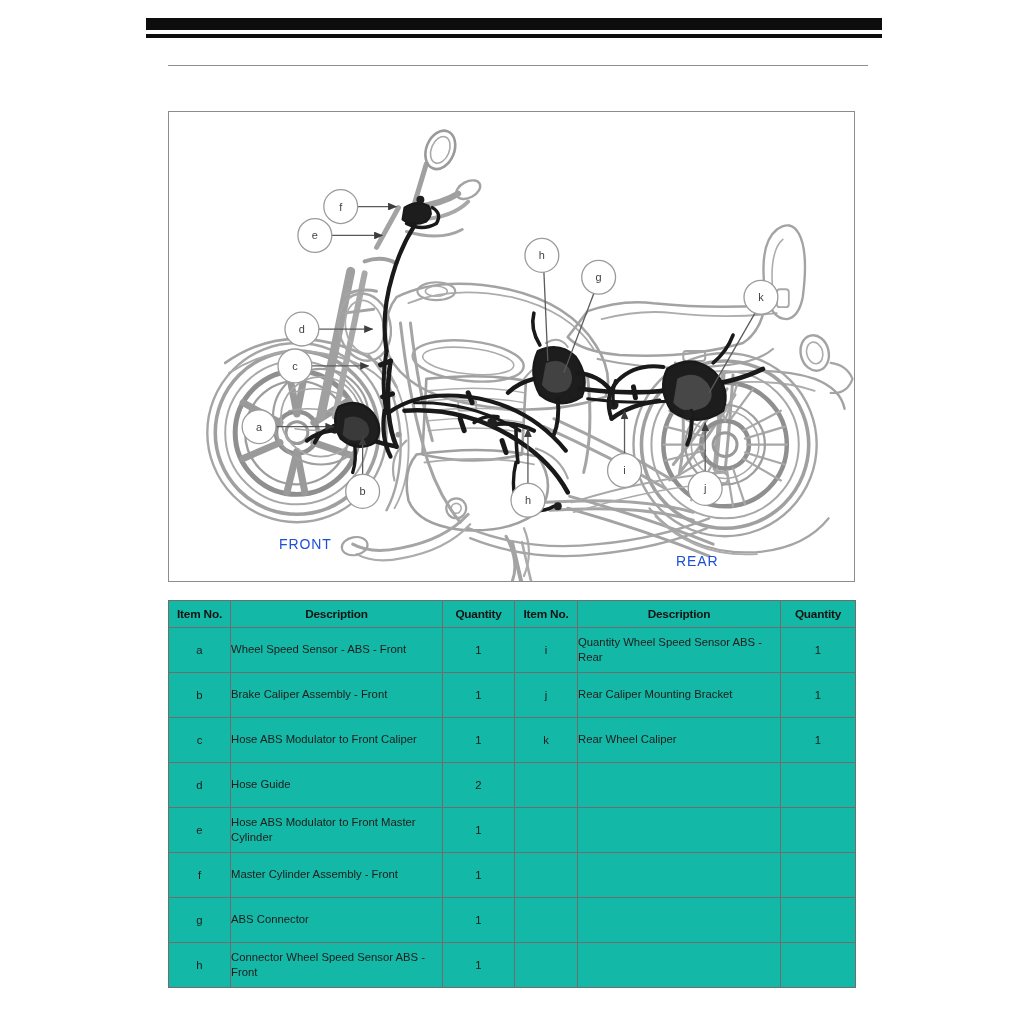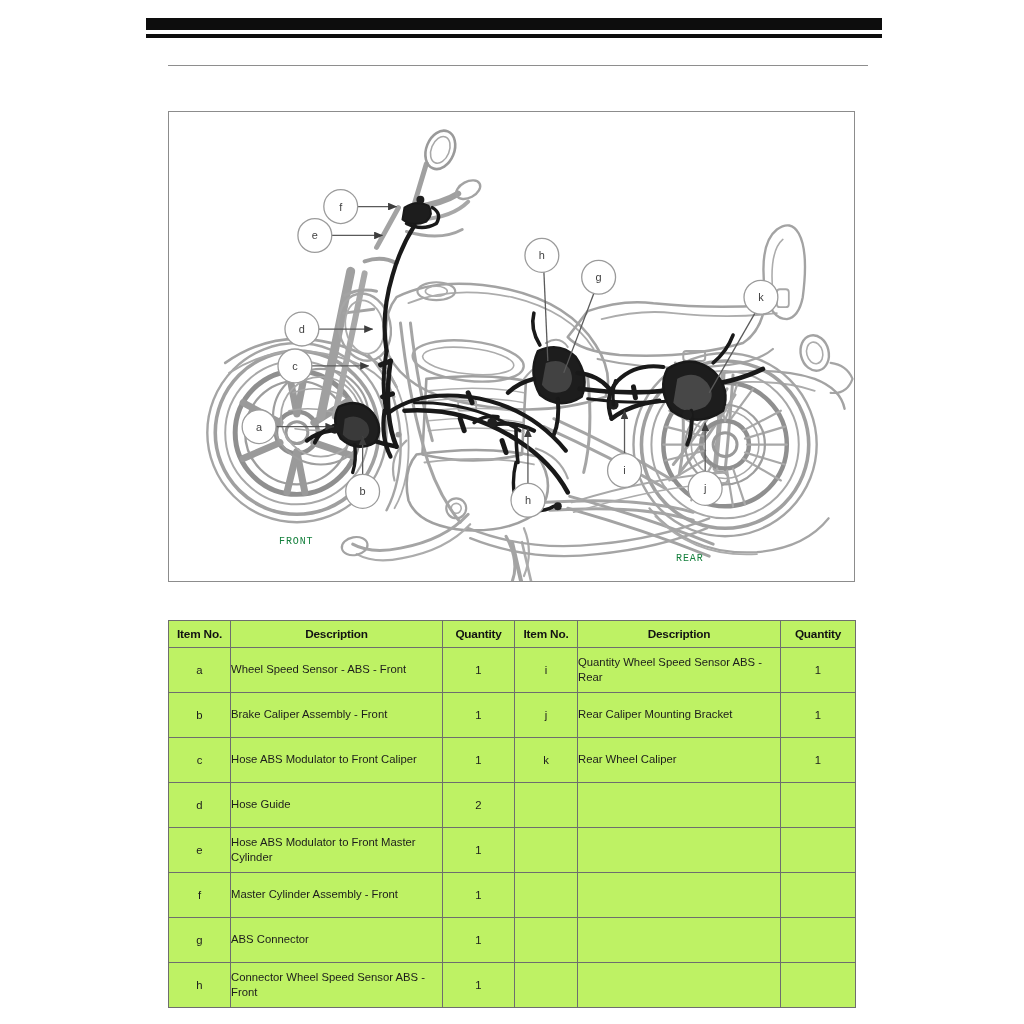--- a/index.html
+++ b/index.html
@@ -71,37 +71,37 @@
   #diagram-svg {
     position: absolute;
     left: 0;
     top: 0;
     width: 100%;
     height: 100%;
     display: block;
   }
   .orient-label {
     position: absolute;
-    font-size: 10px;
+    font-size: 14px;
     letter-spacing: 0.9px;
-    color: #15803d;
-    font-family: Liberation Mono, monospace;
+    color: #1d4ed8;
+    font-family: Liberation Sans, sans-serif;
   }
   #label-front { left: 110px; top: 424px; }
   #label-rear  { left: 507px; top: 424px; margin-top: 17px; }
 
   
   #parts-table {
     position: absolute;
     left: 168px;
-    top: 620px;
+    top: 600px;
     width: 687px;
     border-collapse: collapse;
     table-layout: fixed;
-    background: #bef264;
+    background: #14b8a6;
   }
   #parts-table td, #parts-table th {
     border: 1px solid #6e6e6e;
     padding: 0;
     vertical-align: middle;
     font-size: 11.3px;
     color: #1c1c1c;
     font-family: "Liberation Sans", sans-serif;
   }
   #parts-table thead th {

